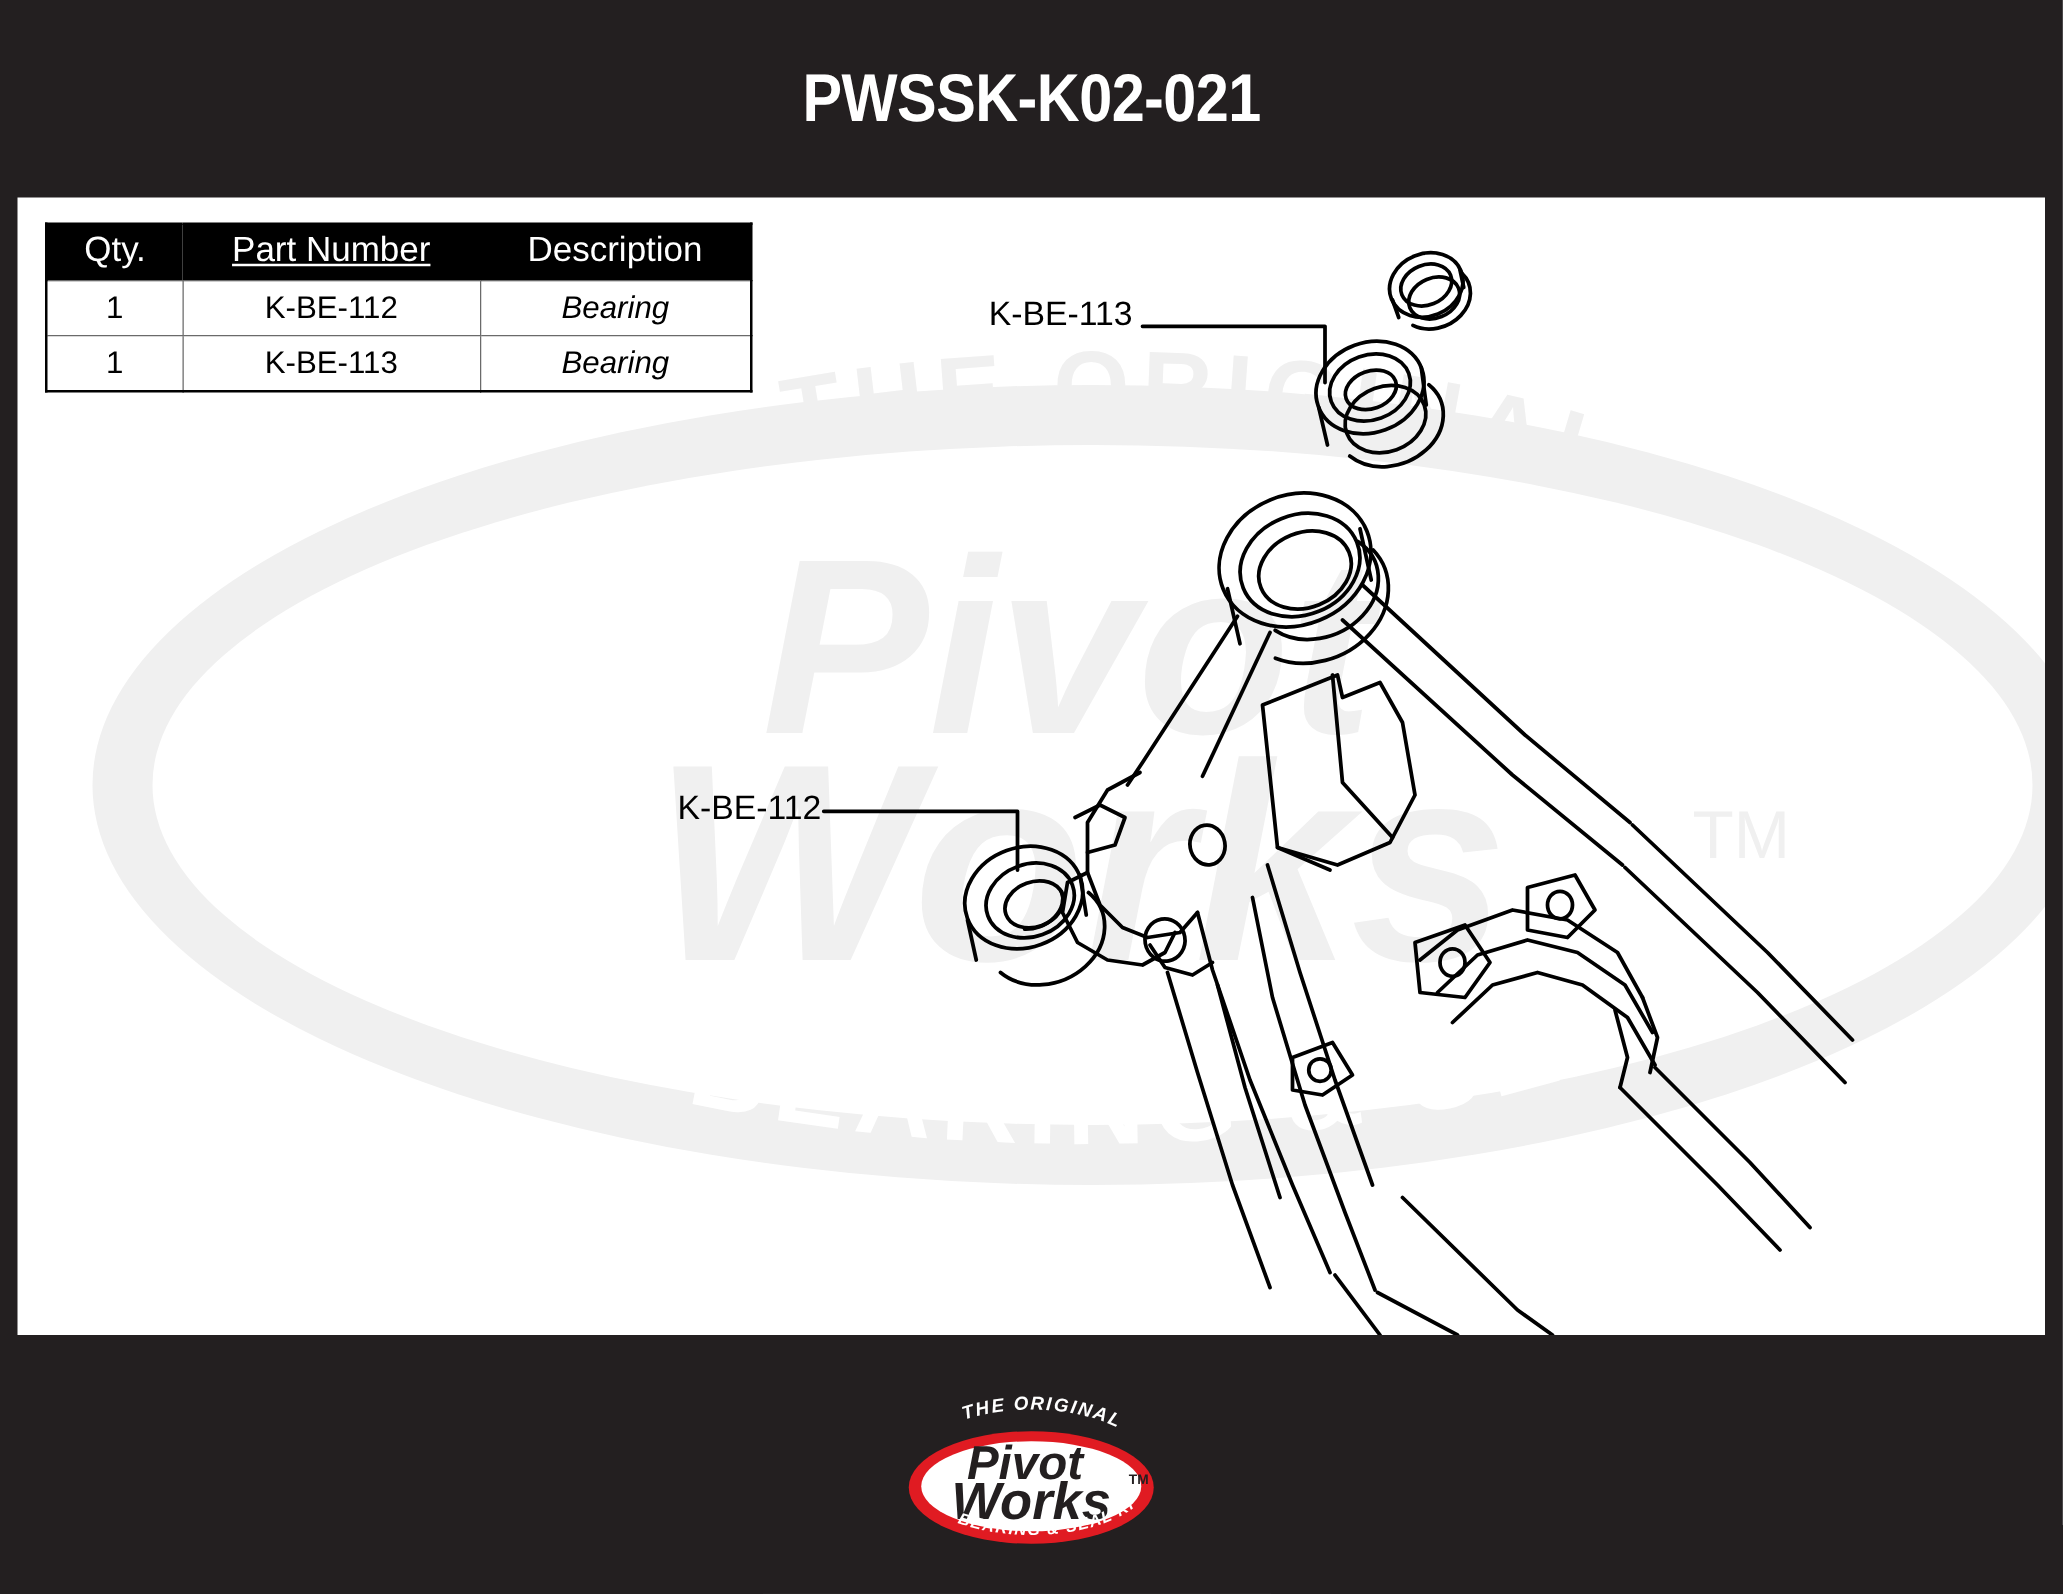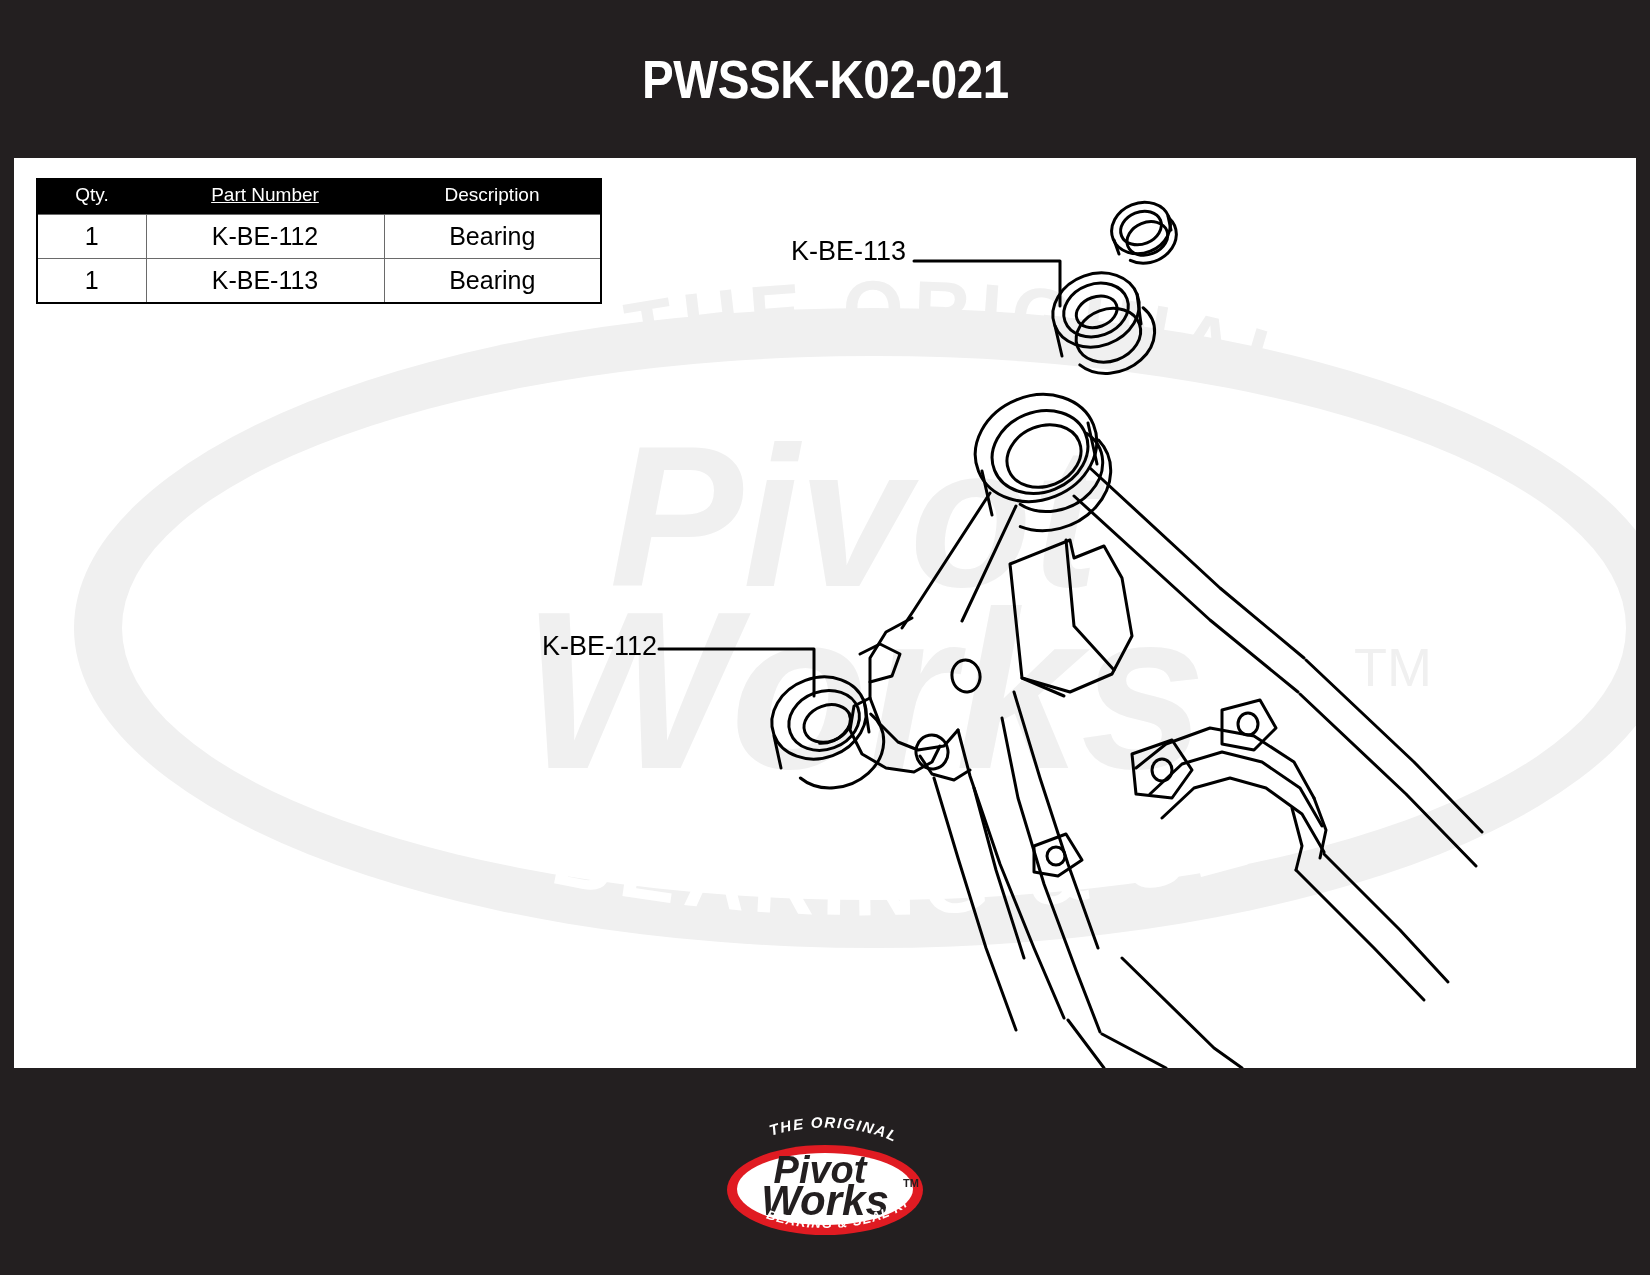--- a/index.html
+++ b/index.html
@@ -62,39 +62,39 @@
     position: absolute;
     left: 22px;
     top: 20px;
     border-collapse: collapse;
     background: #ffffff;
     border: 2px solid #000000;
   }
   .parts-table thead th {
     background: #000000;
     color: #ffffff;
-    font-size: 19px;
+    font-size: 28px;
     font-weight: normal;
     padding: 4px 10px 8px 10px;
     text-align: center;
     border: none;
   }
   .parts-table thead th.col-qty { width: 88px; }
   .parts-table thead th.col-pn { width: 218px; text-decoration: underline; }
   .parts-table thead th.col-desc { width: 196px; }
   .parts-table tbody td {
     font-size: 25px;
     color: #000000;
     text-align: center;
     padding: 7px 8px;
     border: 1px solid #6a6a6a;
     background: #ffffff;
   }
   .parts-table tbody tr td:first-child { border-left: none; }
-  .parts-table tbody tr td:last-child { border-right: none; }
+  .parts-table tbody tr td:last-child { border-right: none; font-style: italic; }
   .parts-table tbody tr:last-child td { border-bottom: none; }
   
   .diagram {
     position: absolute;
     left: 0; top: 0;
     width: 1622px;
     height: 910px;
   }
   .diagram svg { display: block; }
   .callout-label {

